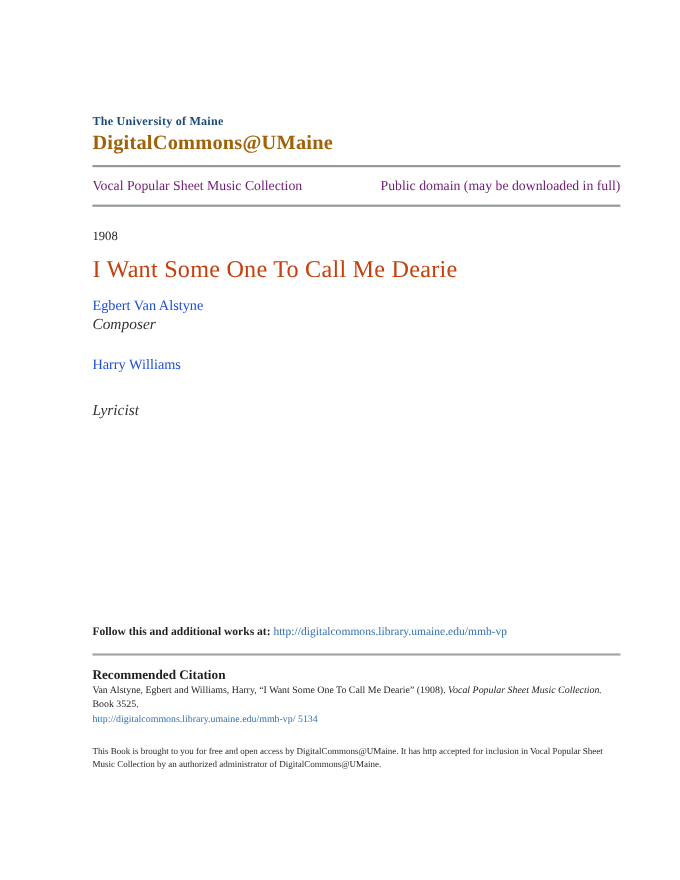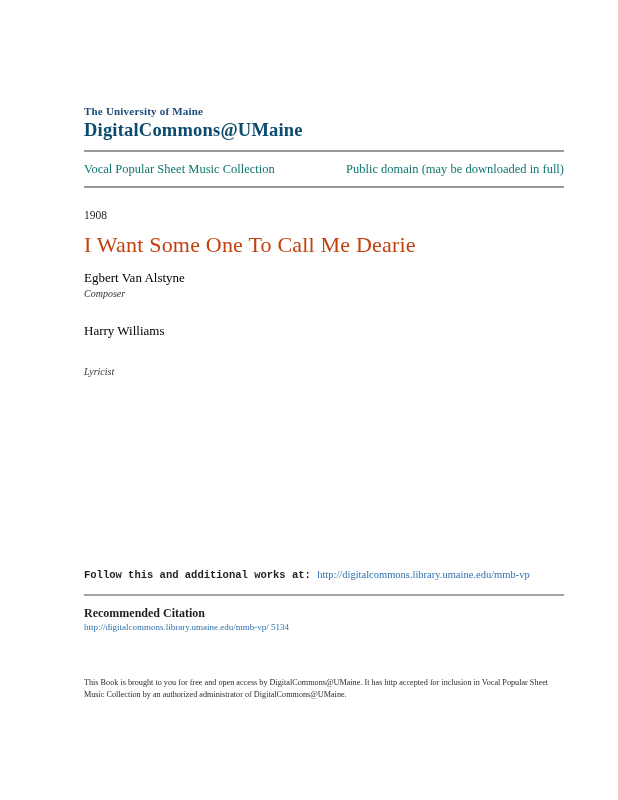--- a/index.html
+++ b/index.html
@@ -21,56 +21,56 @@
     top: 105px;
     font-size: 11px;
     font-weight: bold;
     color: #1c4a78;
     letter-spacing: 0.2px;
   }
   .wordmark {
     top: 120px;
     font-size: 18.5px;
     font-weight: bold;
-    color: #0c4a6e;
+    color: #a16207;
     letter-spacing: 0.2px;
   }
   .rule { position: absolute; left: 84px; width: 480px; height: 2px; background: #98999b; }
   .rule-1 { top: 150px; }
   .rule-2 { top: 186px; }
   .rule-3 { top: 594px; background: #a2a4a6; }
 
   
   .navrow {
     top: 162px;
     display: flex;
     justify-content: space-between;
     font-size: 12.5px;
-    color: #0f766e;
+    color: #701a75;
   }
   .navrow span { cursor: pointer; }
 
   
   .year { top: 209px; font-size: 11.5px; color: #222222; }
   .doc-title {
     top: 232px;
     font-size: 22px;
     font-weight: normal;
     color: #c2410c;
     letter-spacing: 0.2px;
     white-space: nowrap;
   }
-  .contrib-name { font-size: 13px; color: #000000; }
-  .contrib-role { font-size: 10px; font-style: italic; color: #333333; }
+  .contrib-name { font-size: 13px; color: #1d4ed8; }
+  .contrib-role { font-size: 14px; font-style: italic; color: #333333; }
   .c1n { top: 270px; } .c1r { top: 288px; }
   .c2n { top: 323px; } .c2r { top: 326px; margin-top: 40px; }
 
   
   .follow { top: 569px; font-size: 10.5px; color: #1f1f1f; white-space: nowrap; }
-  .follow .lbl { font-weight: bold; font-family: Liberation Mono, monospace; }
+  .follow .lbl { font-weight: bold; }
   a.link, .link {
     color: #3170af;
     text-decoration: none;
     cursor: pointer;
   }
 
   
   .rec-heading { top: 606px; font-size: 12px; font-weight: bold; color: #1f1f1f; font-family: Liberation Serif, serif; }
   .citation { top: 621px; font-size: 9px; line-height: 13px; color: #252525; width: 474px; }
   .citation p { margin: 0; }
@@ -105,18 +105,19 @@
 
   <div class="abs contrib-name c2n">Harry Williams</div>
   <div class="abs contrib-role c2r">Lyricist</div>
 
   <div class="abs follow"><span class="lbl">Follow this and additional works at: </span><a class="link">http://digitalcommons.library.umaine.edu/mmb-vp</a></div>
 
   <div class="rule rule-3"></div>
 
   <div class="abs rec-heading">Recommended Citation</div>
   <div class="abs citation">
+    <p><span>Van Alstyne, Egbert and Williams, Harry, “I Want Some One To Call Me Dearie” (1908). </span><span class="ital">Vocal Popular Sheet Music Collection.</span><span> Book 3525.</span></p>
     <div class="cite-url"><a class="link">http://digitalcommons.library.umaine.edu/mmb-vp/ 5134</a></div>
   </div>
 
   <div class="abs footnote">This Book is brought to you for free and open access by DigitalCommons@UMaine. It has http accepted for inclusion in Vocal Popular Sheet Music Collection by an authorized administrator of DigitalCommons@UMaine.</div>
 
 </div>
 
 </body></html>

